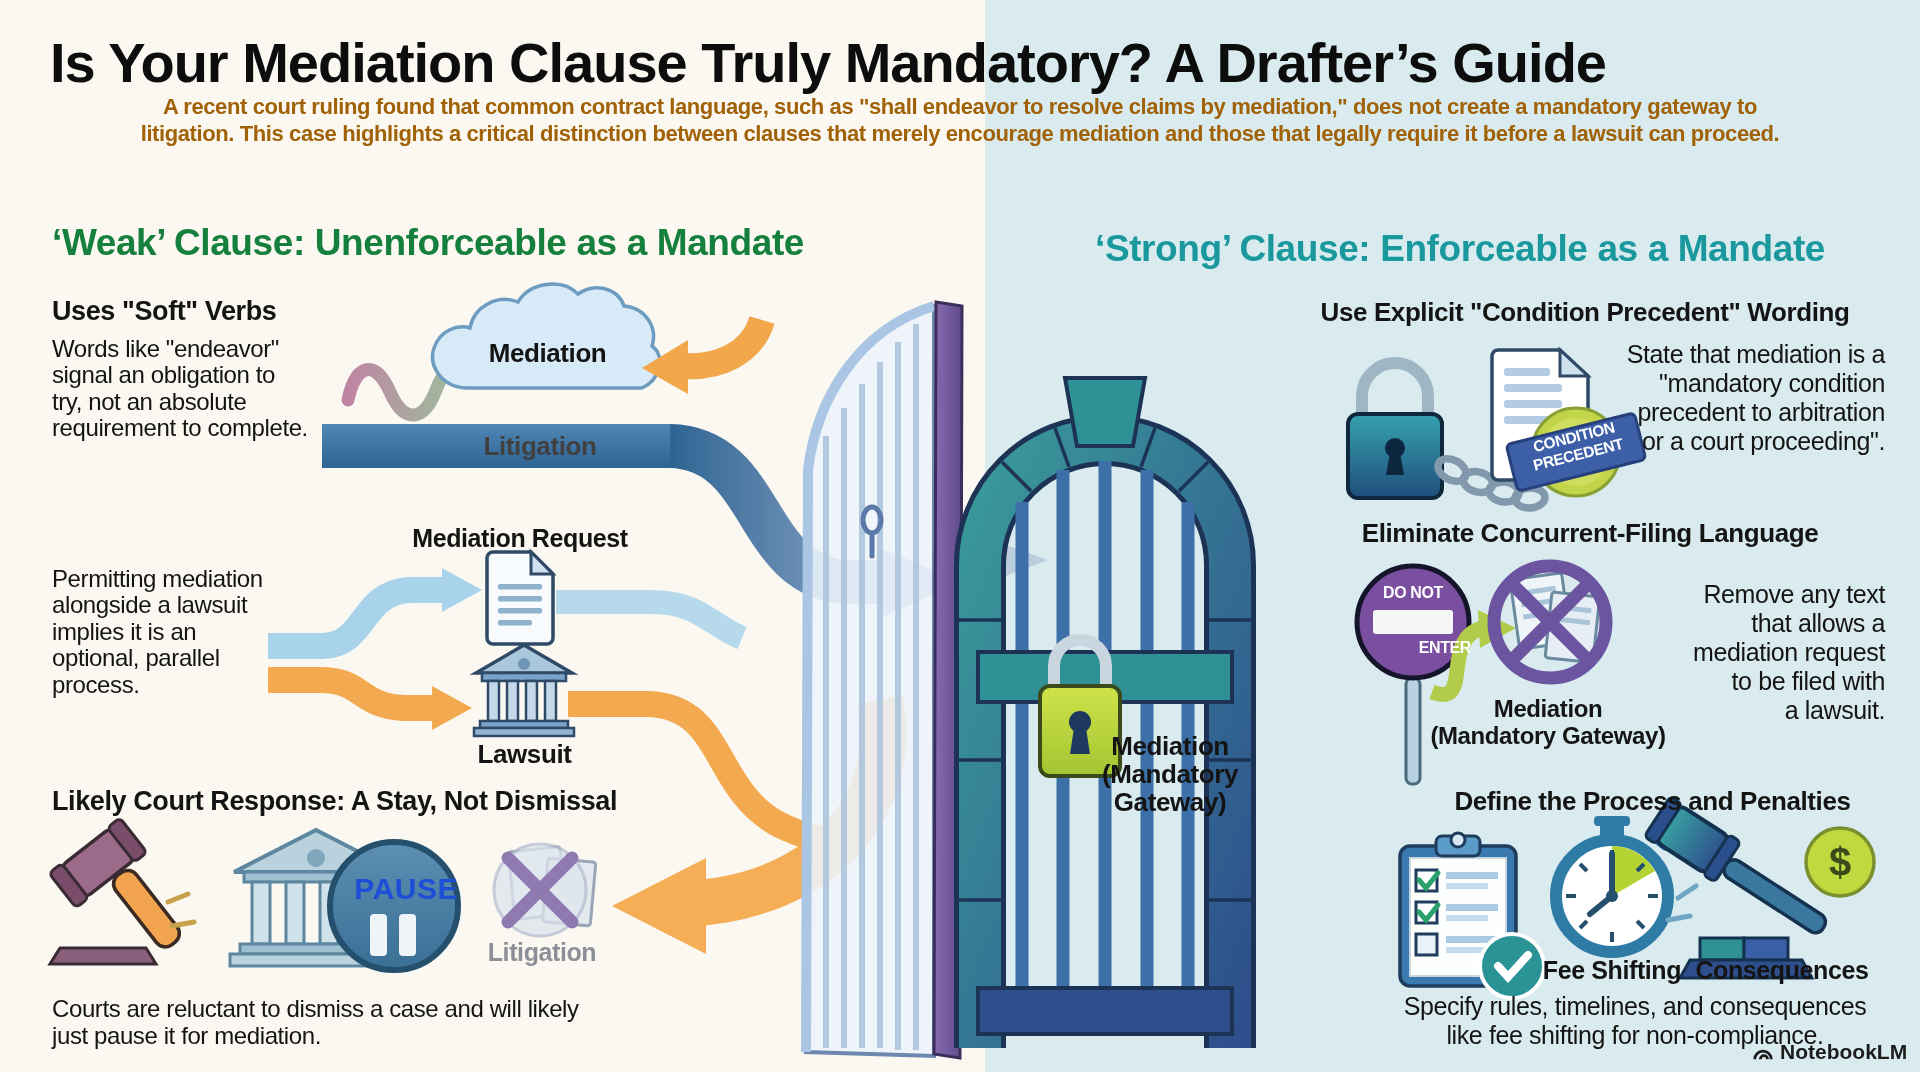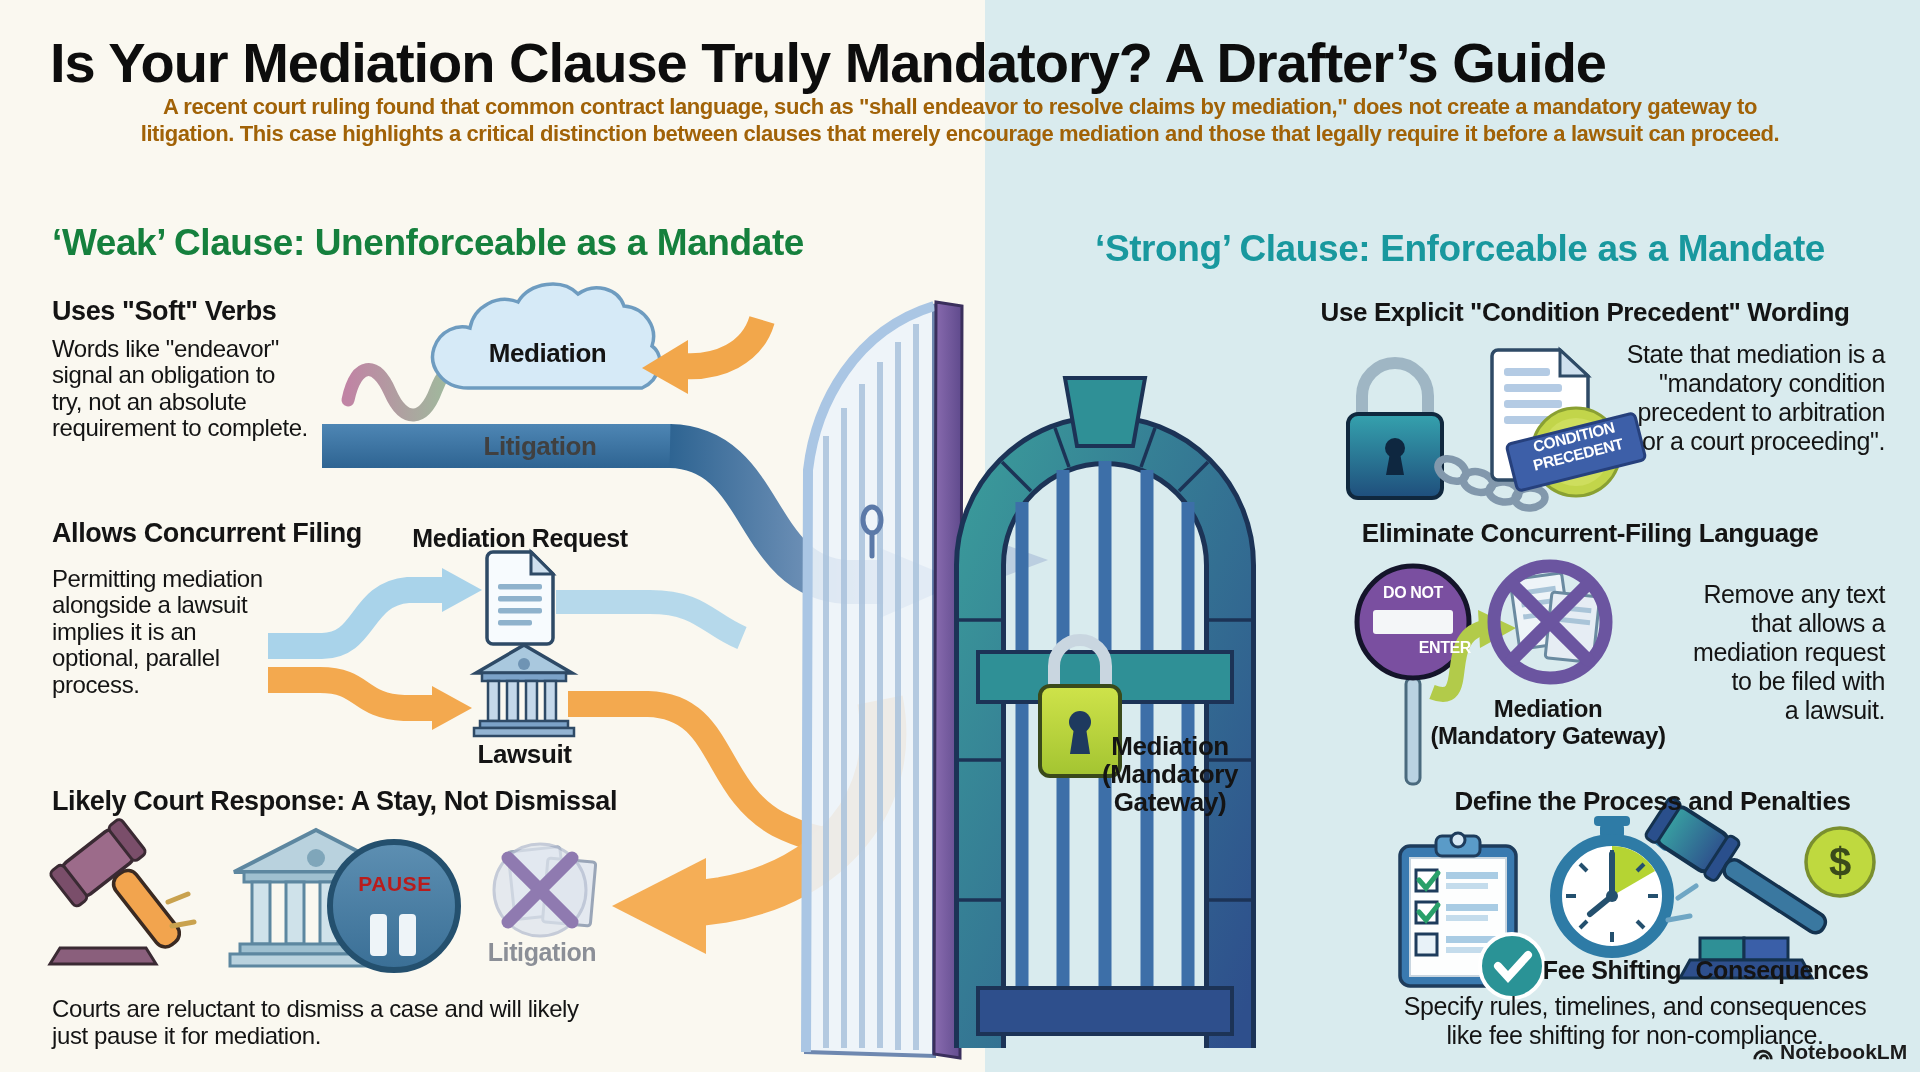--- a/index.html
+++ b/index.html
@@ -349,31 +349,30 @@
   <div class="t w8" style="left:52px;top:222px;font-size:37px;color:#15803d;">‘Weak’ Clause: Unenforceable as a Mandate</div>
 
   <div class="t w8" style="left:52px;top:296px;font-size:27px;">Uses "Soft" Verbs</div>
   <div class="t w5" style="left:52px;top:336px;width:320px;font-size:24px;line-height:1.1;">Words like "endeavor"
 signal an obligation to
 try, not an absolute
 requirement to complete.</div>
   <div class="t c w8" style="left:460px;top:338px;width:175px;font-size:26px;">Mediation</div>
   <div class="t c w8" style="left:430px;top:431px;width:220px;font-size:26px;color:#404040;">Litigation</div>
 
-  <div class="t w8" style="left:52px;top:518px;font-size:27px;">Allows Concurrent Filing</div>
   <div class="t c w8" style="left:400px;top:524px;width:240px;font-size:25px;">Mediation Request</div>
   <div class="t w5" style="left:52px;top:566px;width:290px;font-size:24px;line-height:1.1;">Permitting mediation
 alongside a lawsuit
 implies it is an
 optional, parallel
 process.</div>
   <div class="t c w8" style="left:452px;top:739px;width:145px;font-size:26px;">Lawsuit</div>
 
   <div class="t w8" style="left:52px;top:786px;font-size:27px;">Likely Court Response: A Stay, Not Dismissal</div>
-  <div class="t c w8" style="left:332px;top:872px;width:126px;font-size:21px;color:#b91c1c;letter-spacing:0.5px;">PAUSE</div>
+  <div class="t c w8" style="left:332px;top:872px;width:126px;font-size:30px;color:#1d4ed8;letter-spacing:0.5px;text-align:right;">PAUSE</div>
   <div class="t c w7" style="left:472px;top:938px;width:140px;font-size:25px;color:#8b8f97;">Litigation</div>
   <div class="t w5" style="left:52px;top:996px;width:620px;font-size:24px;line-height:1.12;">Courts are reluctant to dismiss a case and will likely
 just pause it for mediation.</div>
 
   <div class="t c w8" style="left:1090px;top:732px;width:160px;font-size:26px;line-height:1.08;">Mediation
 (Mandatory
 Gateway)</div>
 
   <div class="t c w8" style="left:1050px;top:228px;width:820px;font-size:37px;color:#19989e;">‘Strong’ Clause: Enforceable as a Mandate</div>
 

